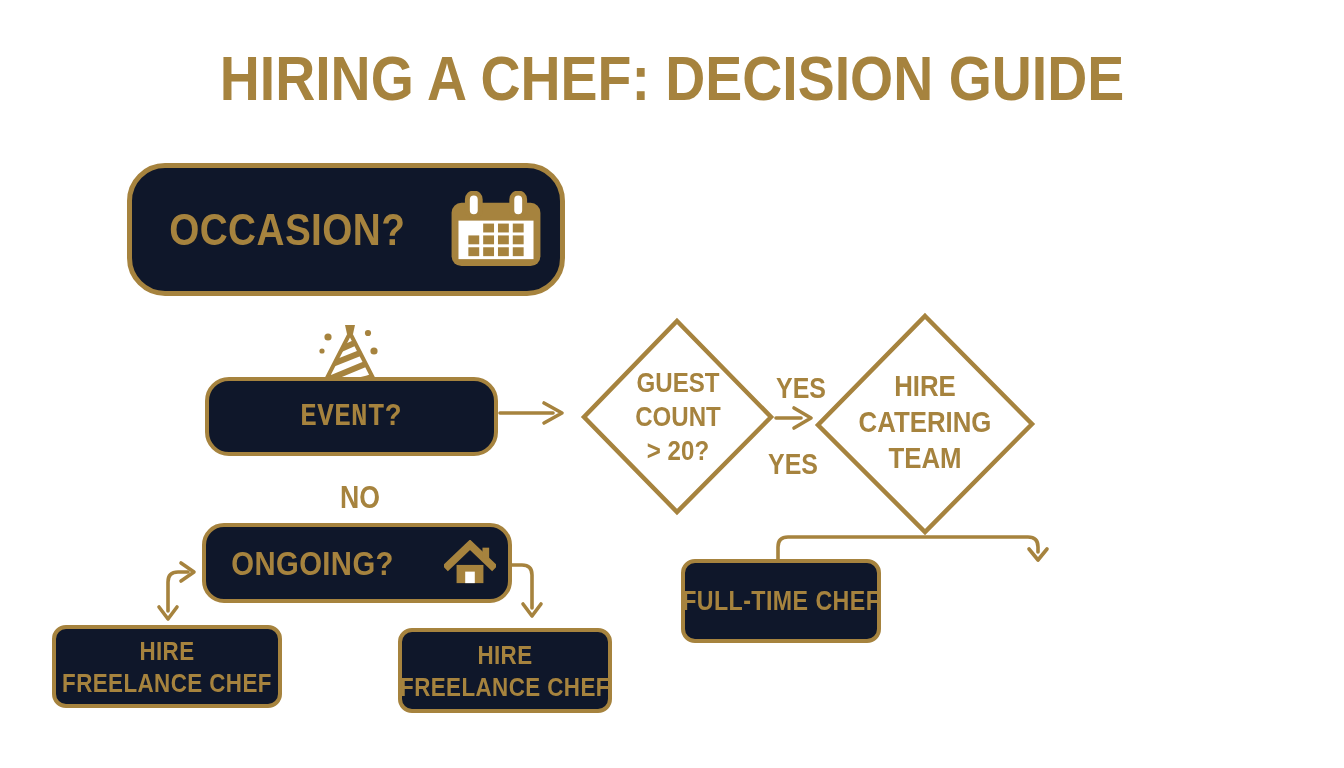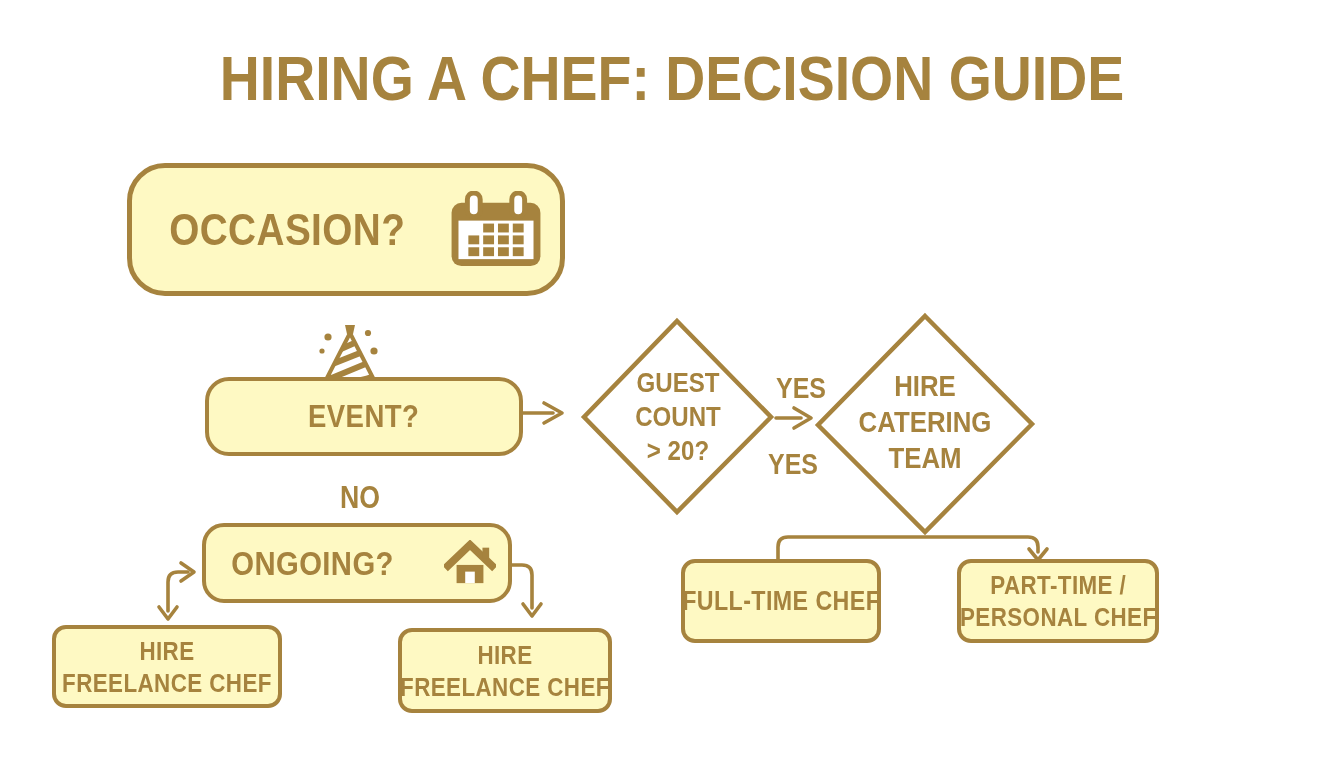--- a/index.html
+++ b/index.html
@@ -11,35 +11,35 @@
   #svg-layer{position:absolute;left:0;top:0;width:1344px;height:768px;}
   .stroke{stroke:#a6833e;fill:none;}
   .fillg{fill:#a6833e;}
 
   .title{
     position:absolute;left:0;top:46px;width:1344px;text-align:center;
     font-size:63px;line-height:64px;font-weight:700;color:#a6833e;
     transform:scaleX(0.88);letter-spacing:0px;white-space:nowrap;
   }
   .box{
-    position:absolute;box-sizing:border-box;background:#fef9c3;
+    position:absolute;box-sizing:border-box;background:#0f172a;
     border:4px solid #a6833e;display:flex;align-items:center;justify-content:center;
   }
   .lbl{
     color:#a6833e;font-weight:700;white-space:nowrap;
     transform:scaleX(0.86);letter-spacing:0.5px;
   }
   .lines{text-align:center;}
   .lines span{display:block;}
   .floating{position:absolute;text-align:center;}
 
   
   #occasion-box{left:127px;top:163px;width:438px;height:133px;border-width:5px;border-radius:38px;gap:26px;}
   #occasion-box .lbl{font-size:45px;}
-  #event-box{left:205px;top:377px;width:318px;height:79px;border-radius:24px;}
+  #event-box{left:205px;top:377px;width:293px;height:79px;border-radius:24px;font-family:Liberation Mono, monospace;}
   #event-box .lbl{font-size:32px;}
   #ongoing-box{left:202px;top:523px;width:310px;height:80px;border-radius:22px;gap:36px;}
   #ongoing-box .lbl{font-size:34px;}
   #fulltime-box{left:681px;top:559px;width:200px;height:84px;border-radius:14px;text-align:right;}
   #fulltime-box .lbl{font-size:27px;}
   #parttime-box{left:957px;top:559px;width:202px;height:84px;border-radius:14px;}
   #parttime-box .lbl{font-size:26px;line-height:32px;}
   #freelance-left-box{left:52px;top:625px;width:230px;height:83px;border-radius:14px;}
   #freelance-right-box{left:398px;top:628px;width:214px;height:85px;border-radius:14px;}
   .freelance .lbl{font-size:26px;line-height:32px;}
@@ -158,26 +158,20 @@
       <rect x="40" y="8" width="7" height="11" fill="#a6833e"></rect>
       <rect x="13" y="26" width="28" height="19" fill="#a6833e"></rect>
       <rect x="22" y="33" width="10" height="12" fill="#ffffff"></rect>
     </svg>
   </div>
 
   <div class="box" id="fulltime-box">
     <span class="lbl">FULL-TIME CHEF</span>
   </div>
 
-  <div class="box" id="parttime-box">
-    <div class="lbl lines">
-      <span>PART-TIME /</span>
-      <span>PERSONAL CHEF</span>
-    </div>
-  </div>
 
   <div class="box freelance" id="freelance-left-box">
     <div class="lbl lines">
       <span>HIRE</span>
       <span>FREELANCE CHEF</span>
     </div>
   </div>
 
   <div class="box freelance" id="freelance-right-box">
     <div class="lbl lines">

